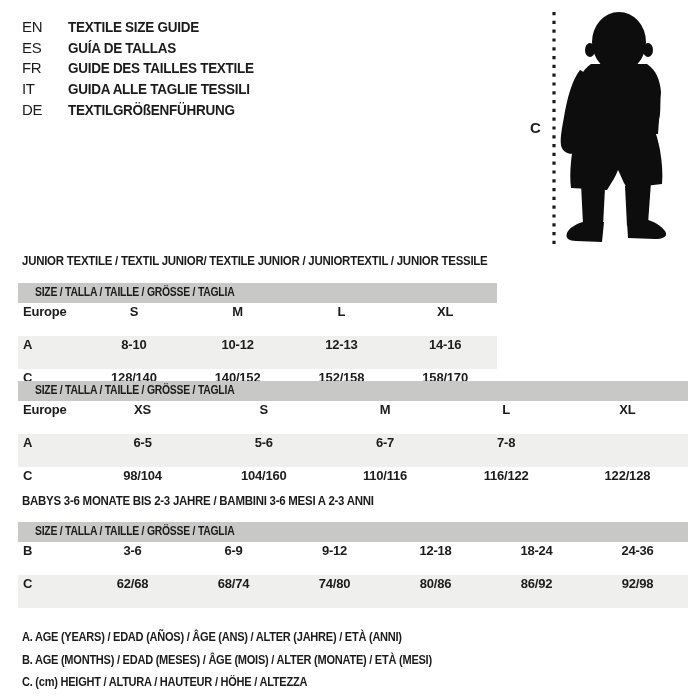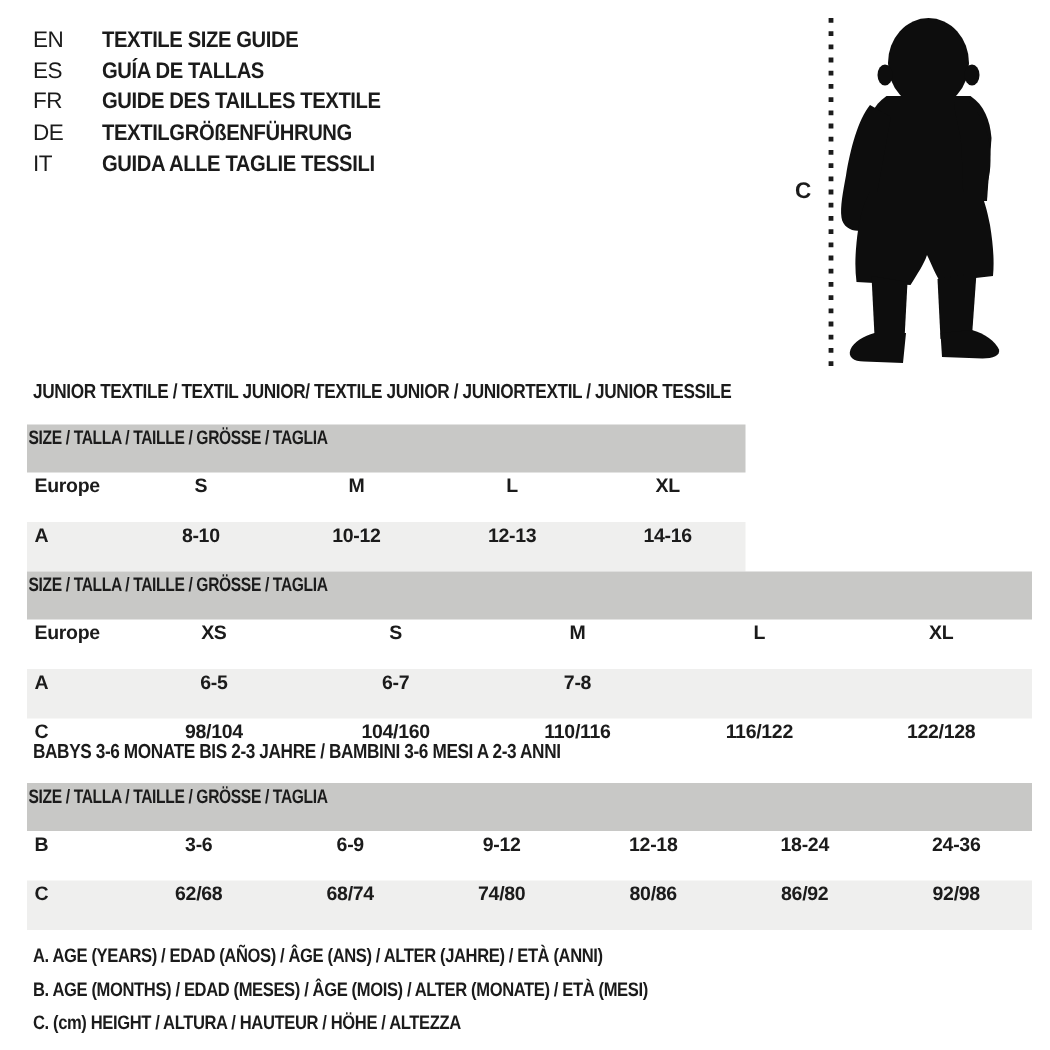--- a/index.html
+++ b/index.html
@@ -24,21 +24,21 @@
   
   .tables-wrap{position:absolute;left:18px;top:0;width:670px;}
   .table-section{position:absolute;left:0;}
   .sec0{top:250px;width:479px;}
   .sec1{top:373px;width:670px;}
   .sec2{top:490px;width:670px;}
   .tbl-title{font-weight:bold;font-size:13.5px;line-height:21px;margin-left:4px;}
   .sec0 .tbl{margin-top:12px;}
   .sec1 .tbl{margin-top:8px;}
   .sec2 .tbl{margin-top:11px;}
-  .tbl-head{height:32px;line-height:18px;padding-left:1px;font-weight:bold;font-size:13px;overflow:hidden;}
+  .tbl-head{height:20px;line-height:18px;padding-left:17px;font-weight:bold;font-size:13px;overflow:hidden;}
   .tbl-head .cond{transform:scaleX(0.8);}
   .tbl-row{display:grid;height:33px;line-height:18.5px;font-weight:bold;font-size:13px;letter-spacing:-0.2px;}
   .cell{text-align:center;overflow:hidden;}
   .cell.lbl{text-align:left;padding-left:5px;}
 
   
   .legend{position:absolute;left:22px;top:626px;}
   .legend-line{font-weight:bold;font-size:13px;line-height:22.5px;}
 </style>
 </head>
@@ -51,26 +51,26 @@
     </div>
     <div class="lang-row">
       <span class="lang-code">ES</span>
       <span class="lang-label cond-lang">GUÍA DE TALLAS</span>
     </div>
     <div class="lang-row">
       <span class="lang-code">FR</span>
       <span class="lang-label cond-lang">GUIDE DES TAILLES TEXTILE</span>
     </div>
     <div class="lang-row">
+      <span class="lang-code">IT</span>
+      <span class="lang-label cond-lang">GUIDA ALLE TAGLIE TESSILI</span>
+    </div>
+    <div class="lang-row">
       <span class="lang-code">DE</span>
       <span class="lang-label cond-lang">TEXTILGRÖßENFÜHRUNG</span>
-    </div>
-    <div class="lang-row">
-      <span class="lang-code">IT</span>
-      <span class="lang-label cond-lang">GUIDA ALLE TAGLIE TESSILI</span>
     </div>
   </div>
 
 <div class="figure">
   <svg width="176" height="246" viewBox="0 0 176 246">
     <line x1="30" y1="8" x2="30" y2="241" stroke="#1b1b1b" stroke-width="3.2" stroke-dasharray="3.2 5.6"></line>
     <g fill="#0d0d0d">
       <ellipse cx="95" cy="38" rx="27" ry="30"></ellipse>
       <ellipse cx="66" cy="46" rx="5" ry="7"></ellipse>
       <ellipse cx="124" cy="46" rx="5" ry="7"></ellipse>
@@ -123,20 +123,21 @@
           <div class="cell lbl">Europe</div>
           <div class="cell val">XS</div>
           <div class="cell val">S</div>
           <div class="cell val">M</div>
           <div class="cell val">L</div>
           <div class="cell val">XL</div>
         </div>
         <div class="tbl-row" style="grid-template-columns: 64px repeat(5, 1fr); background: rgb(239, 239, 238);">
           <div class="cell lbl">A</div>
           <div class="cell val">6-5</div>
+          <div class="cell val">5-6</div>
           <div class="cell val">6-7</div>
           <div class="cell val">7-8</div>
         </div>
         <div class="tbl-row" style="grid-template-columns: 64px repeat(5, 1fr);">
           <div class="cell lbl">C</div>
           <div class="cell val">98/104</div>
           <div class="cell val">104/160</div>
           <div class="cell val">110/116</div>
           <div class="cell val">116/122</div>
           <div class="cell val">122/128</div>

